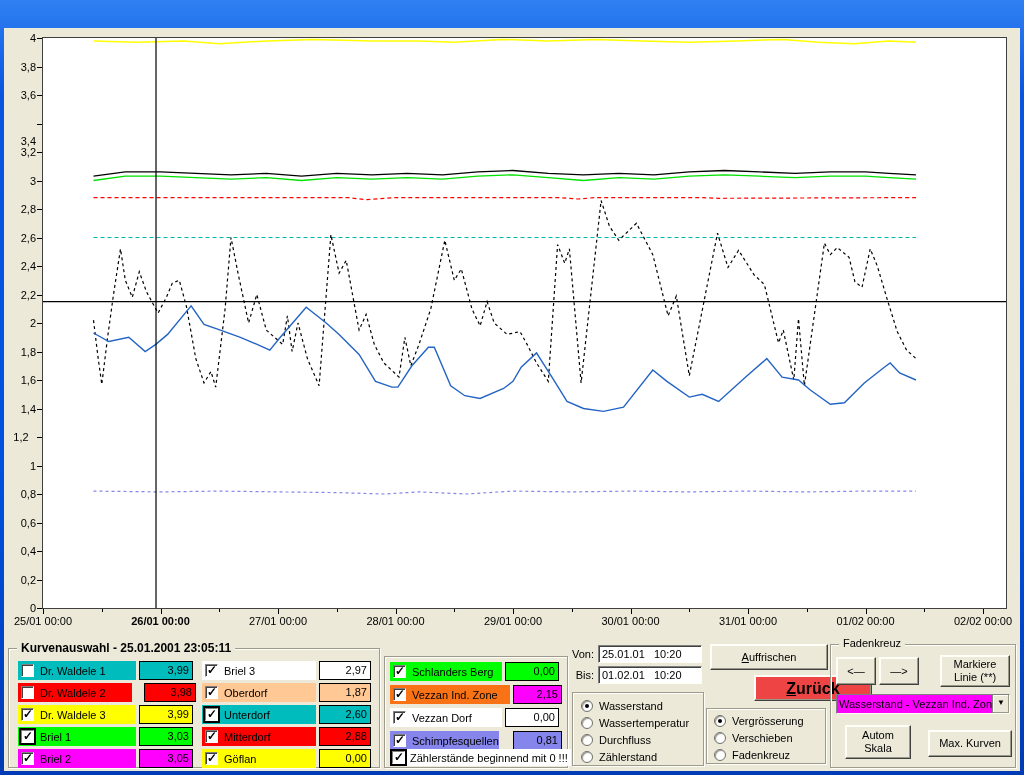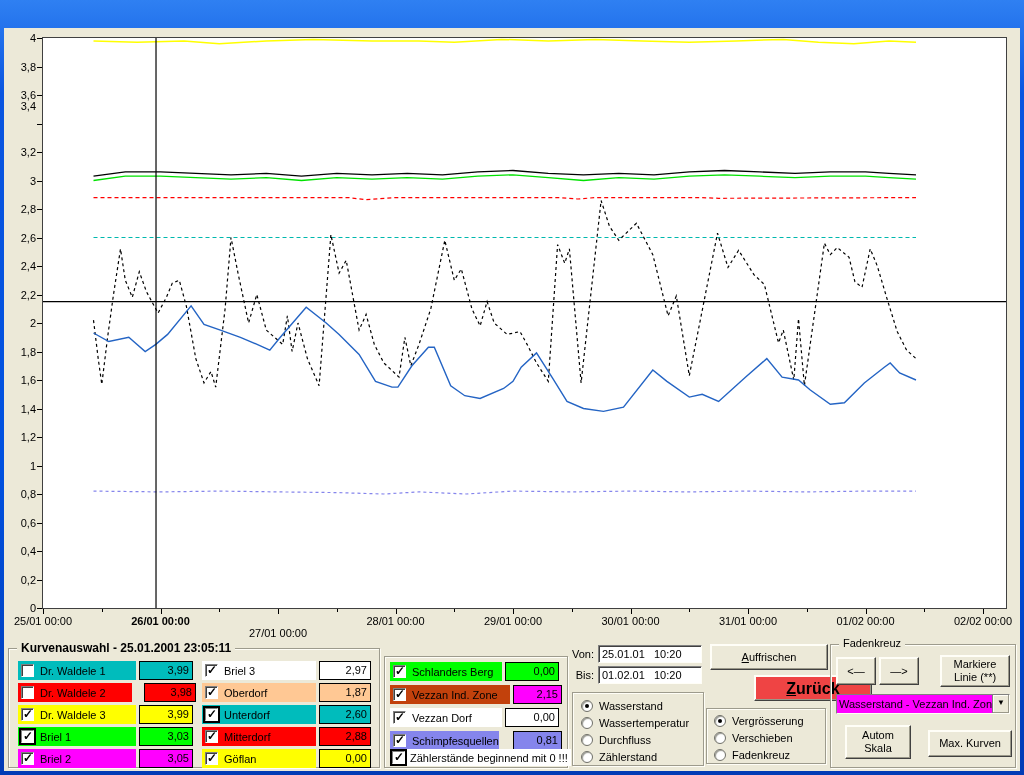--- a/index.html
+++ b/index.html
@@ -88,21 +88,21 @@
           <line x1="0" x2="963" y1="263.625" y2="263.625" stroke="#000000" stroke-width="1.2"></line>
         </svg>
     </div>
     <div id="yaxis">
         <div class="ylabel" style="left: 2px; top: 10px;">4</div>
         <div class="ytick" style="top: 10px;"></div>
         <div class="ylabel" style="left: 2px; top: 38.5px;">3,8</div>
         <div class="ytick" style="top: 38.5px;"></div>
         <div class="ylabel" style="left: 2px; top: 67px;">3,6</div>
         <div class="ytick" style="top: 67px;"></div>
-        <div class="ylabel" style="left: 2px; top: 78px;">3,4</div>
+        <div class="ylabel" style="left: 2px; top: 113px;">3,4</div>
         <div class="ytick" style="top: 95.5px;"></div>
         <div class="ylabel" style="left: 2px; top: 124px;">3,2</div>
         <div class="ytick" style="top: 124px;"></div>
         <div class="ylabel" style="left: 2px; top: 152.5px;">3</div>
         <div class="ytick" style="top: 152.5px;"></div>
         <div class="ylabel" style="left: 2px; top: 181px;">2,8</div>
         <div class="ytick" style="top: 181px;"></div>
         <div class="ylabel" style="left: 2px; top: 209.5px;">2,6</div>
         <div class="ytick" style="top: 209.5px;"></div>
         <div class="ylabel" style="left: 2px; top: 238px;">2,4</div>
@@ -110,21 +110,21 @@
         <div class="ylabel" style="left: 2px; top: 266.5px;">2,2</div>
         <div class="ytick" style="top: 266.5px;"></div>
         <div class="ylabel" style="left: 2px; top: 295px;">2</div>
         <div class="ytick" style="top: 295px;"></div>
         <div class="ylabel" style="left: 2px; top: 323.5px;">1,8</div>
         <div class="ytick" style="top: 323.5px;"></div>
         <div class="ylabel" style="left: 2px; top: 352px;">1,6</div>
         <div class="ytick" style="top: 352px;"></div>
         <div class="ylabel" style="left: 2px; top: 380.5px;">1,4</div>
         <div class="ytick" style="top: 380.5px;"></div>
-        <div class="ylabel" style="left: 2px; top: 409px;">1,2</div>
+        <div class="ylabel" style="left: 2px; top: 409px; text-align: center;">1,2</div>
         <div class="ytick" style="top: 409px;"></div>
         <div class="ylabel" style="left: 2px; top: 437.5px;">1</div>
         <div class="ytick" style="top: 437.5px;"></div>
         <div class="ylabel" style="left: 2px; top: 466px;">0,8</div>
         <div class="ytick" style="top: 466px;"></div>
         <div class="ylabel" style="left: 2px; top: 494.5px;">0,6</div>
         <div class="ytick" style="top: 494.5px;"></div>
         <div class="ylabel" style="left: 2px; top: 523px;">0,4</div>
         <div class="ytick" style="top: 523px;"></div>
         <div class="ylabel" style="left: 2px; top: 551.5px;">0,2</div>
@@ -145,21 +145,21 @@
         <div class="xtick" style="left: 567.75px; height: 3px;"></div>
         <div class="xtick" style="left: 626.5px; height: 5px;"></div>
         <div class="xtick" style="left: 685.25px; height: 3px;"></div>
         <div class="xtick" style="left: 744px; height: 5px;"></div>
         <div class="xtick" style="left: 802.75px; height: 3px;"></div>
         <div class="xtick" style="left: 861.5px; height: 5px;"></div>
         <div class="xtick" style="left: 920.25px; height: 3px;"></div>
         <div class="xtick" style="left: 979px; height: 5px;"></div>
         <div class="xlabel" style="left: -9px;">25/01  00:00</div>
         <div class="xlabel" style="left: 108.5px; font-weight: bold;">26/01  00:00</div>
-        <div class="xlabel" style="left: 226px; margin-top: 12px;">27/01  00:00</div>
+        <div class="xlabel" style="left: 226px;">27/01  00:00</div>
         <div class="xlabel" style="left: 343.5px;">28/01  00:00</div>
         <div class="xlabel" style="left: 461px;">29/01  00:00</div>
         <div class="xlabel" style="left: 578.5px;">30/01  00:00</div>
         <div class="xlabel" style="left: 696px;">31/01  00:00</div>
         <div class="xlabel" style="left: 813.5px;">01/02  00:00</div>
         <div class="xlabel" style="left: 931px;">02/02  00:00</div>
       </div>
 
     <div class="groupbox" style="left:4px;top:620px;width:372px;height:120px;">
       <div class="legend bold">Kurvenauswahl -  25.01.2001  23:05:11</div>
@@ -242,21 +242,21 @@
     <div class="groupbox" style="left:380px;top:628px;width:184px;height:112px;"></div>
     <div class="stcol" id="col3" style="left:386px;top:634px;width:172px;">
         <div class="station-row" style="margin-bottom: 4px;">
           <div class="bar" style="width: 112px; background: rgb(0, 255, 0);">
             <span class="cb checked"></span>
             <span class="lbl">Schlanders Berg</span>
           </div>
           <div class="val" style="width: 54px; margin-left: 3px; background: rgb(0, 255, 0);">0,00</div>
         </div>
         <div class="station-row" style="margin-bottom: 4px;">
-          <div class="bar" style="width: 135px; background: #c2410c; align-items: center;">
+          <div class="bar" style="width: 135px; background: #f97316; align-items: center;">
             <span class="cb checked"></span>
             <span class="lbl">Vezzan Ind. Zone</span>
           </div>
           <div class="val" style="width: 54px; margin-left: 3px; background: rgb(255, 0, 255);">2,15</div>
         </div>
         <div class="station-row" style="margin-bottom: 4px;">
           <div class="bar" style="width: 112px; background: rgb(255, 255, 255);">
             <span class="cb checked"></span>
             <span class="lbl">Vezzan Dorf</span>
           </div>

